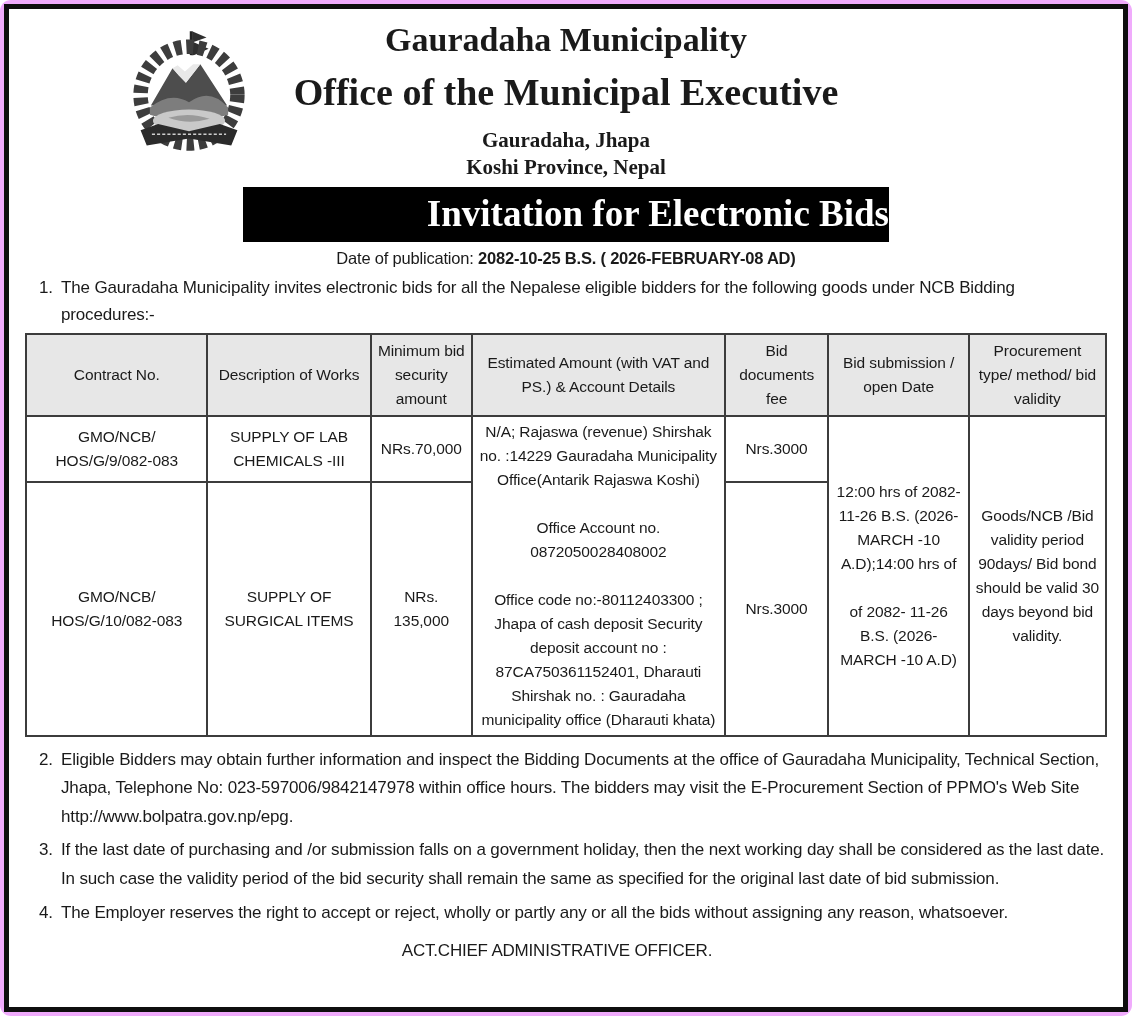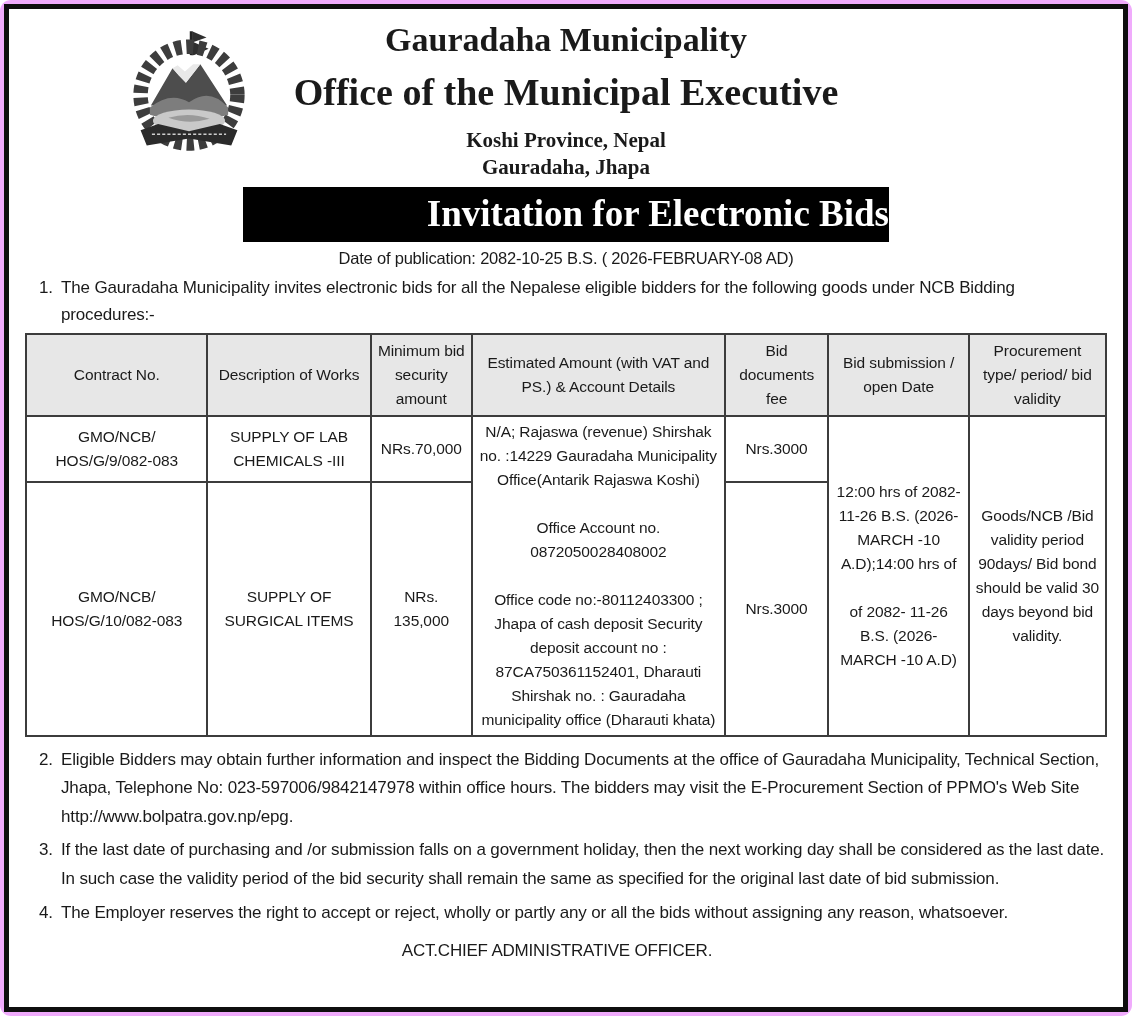--- a/index.html
+++ b/index.html
@@ -13,21 +13,21 @@
   .logo{position:absolute;left:100px;top:2px;width:128px;height:136px;}
   .org-name{font-family:"Liberation Serif",serif;font-weight:bold;font-size:34px;line-height:1.12;margin:2px 0 0 0;}
   .office-name{font-family:"Liberation Serif",serif;font-weight:bold;font-size:38px;line-height:1.15;margin:12px;}
   .addr{font-family:"Liberation Serif",serif;font-weight:bold;font-size:21px;line-height:1.25;margin:1px 0;}
 
   .banner{width:646px;margin:7px auto 0 auto;background:#000000;color:#ffffff;text-align:right;
           font-family:"Liberation Serif",serif;font-weight:bold;font-size:37px;line-height:1.0;
           padding:8px 0 10px 0;box-sizing:border-box;}
 
   .pubdate{text-align:center;font-size:16.5px;margin-top:7px;letter-spacing:-0.2px;}
-  .pubdate .val{font-weight:normal;}
+  .pubdate .val{font-weight:bold;}
 
   
   .note{display:flex;margin:0 2px 5px 2px;font-size:17px;letter-spacing:-0.15px;}
   .note .num{flex:0 0 34px;padding-left:12px;box-sizing:border-box;}
   .note .txt{flex:1;}
   .note.tight{line-height:1.6;margin-top:6px;margin-bottom:4px;}
   .note.wide{line-height:1.68;}
   .note .num{line-height:inherit;}
 
   
@@ -68,22 +68,22 @@
 
           <ellipse cx="60" cy="95" rx="35" ry="11" fill="#c9c9c9"></ellipse>
           <path d="M40 92 Q60 86 80 93 Q60 99 40 92 Z" fill="#9a9a9a"></path>
 
           <path d="M13 104 L30 98 L60 105 L90 98 L107 104 L101 119 L60 112 L19 119 Z" fill="#2b2b2b"></path>
           <line x1="24" y1="108" x2="96" y2="108" stroke="#cfcfcf" stroke-width="1.6" stroke-dasharray="3 2"></line>
         </svg>
       </div>
       <h1 class="org-name">Gauradaha Municipality</h1>
       <h2 class="office-name">Office of the Municipal Executive</h2>
+      <div class="addr">Gauradaha, Jhapa</div>
       <div class="addr">Koshi Province, Nepal</div>
-      <div class="addr">Gauradaha, Jhapa</div>
     </div>
 
     <div class="banner">Invitation for Electronic Bids</div>
 
     <div class="pubdate">
       <span>Date of publication:</span>
       <span class="val">2082-10-25 B.S. ( 2026-FEBRUARY-08 AD)</span>
     </div>
 
     <div class="note tight">
@@ -102,21 +102,21 @@
           <col style="width:12.7%">
       </colgroup>
       <thead>
         <tr>
           <th>Contract No.</th>
           <th>Description of Works</th>
           <th>Minimum bid security amount</th>
           <th>Estimated Amount (with VAT and PS.) &amp; Account Details</th>
           <th>Bid documents fee</th>
           <th>Bid submission / open Date</th>
-          <th>Procurement type/ period/ bid validity</th>
+          <th>Procurement type/ method/ bid validity</th>
         </tr>
       </thead>
       <tbody>
         <tr class="row1">
           <td>
             <span class="cell-line">GMO/NCB/</span>
             <span class="cell-line">HOS/G/9/082-083</span>
           </td>
           <td>
             <span class="cell-line">SUPPLY OF LAB</span>

